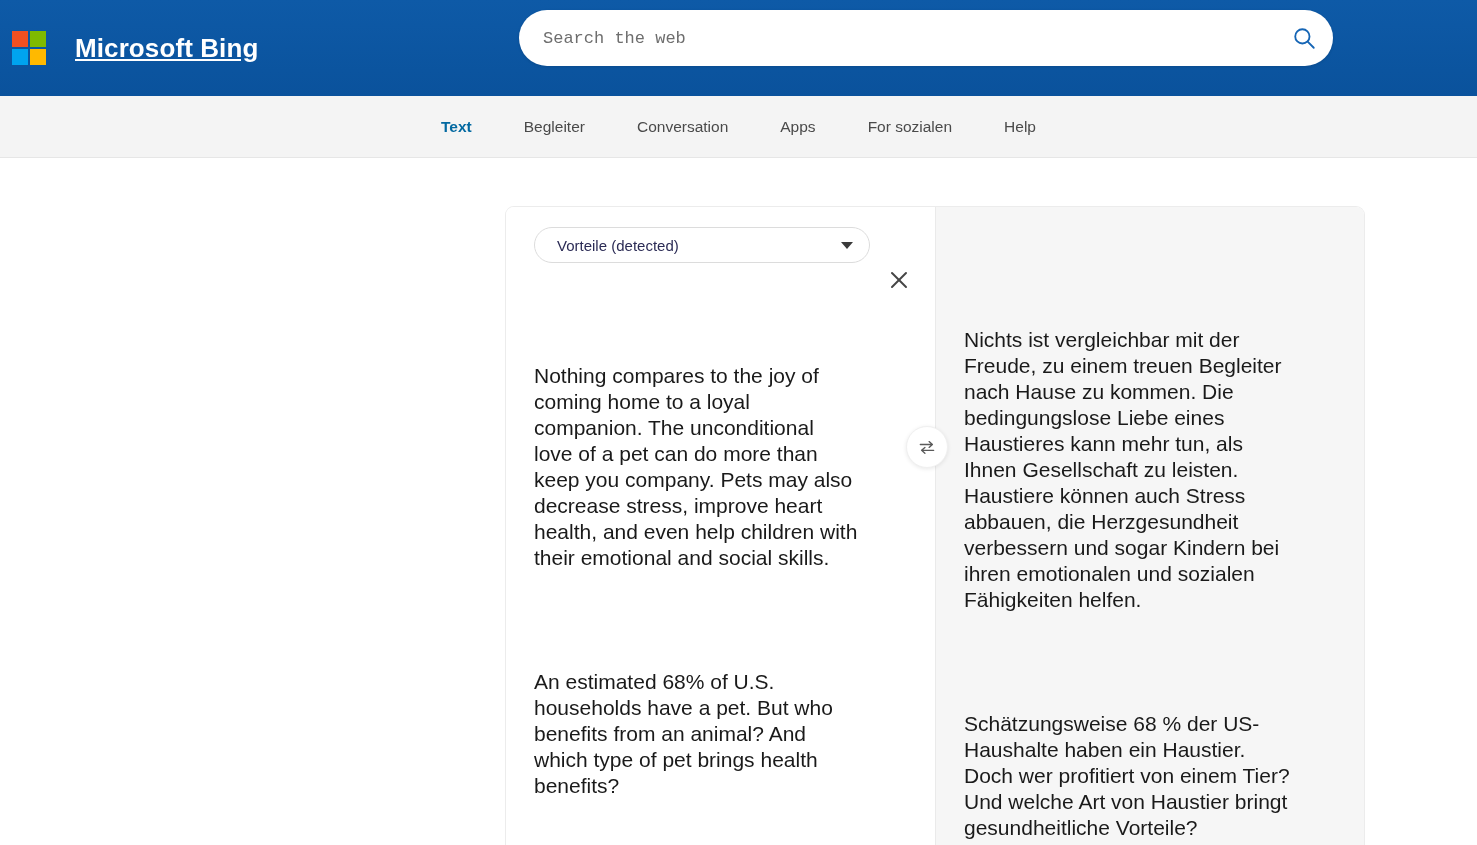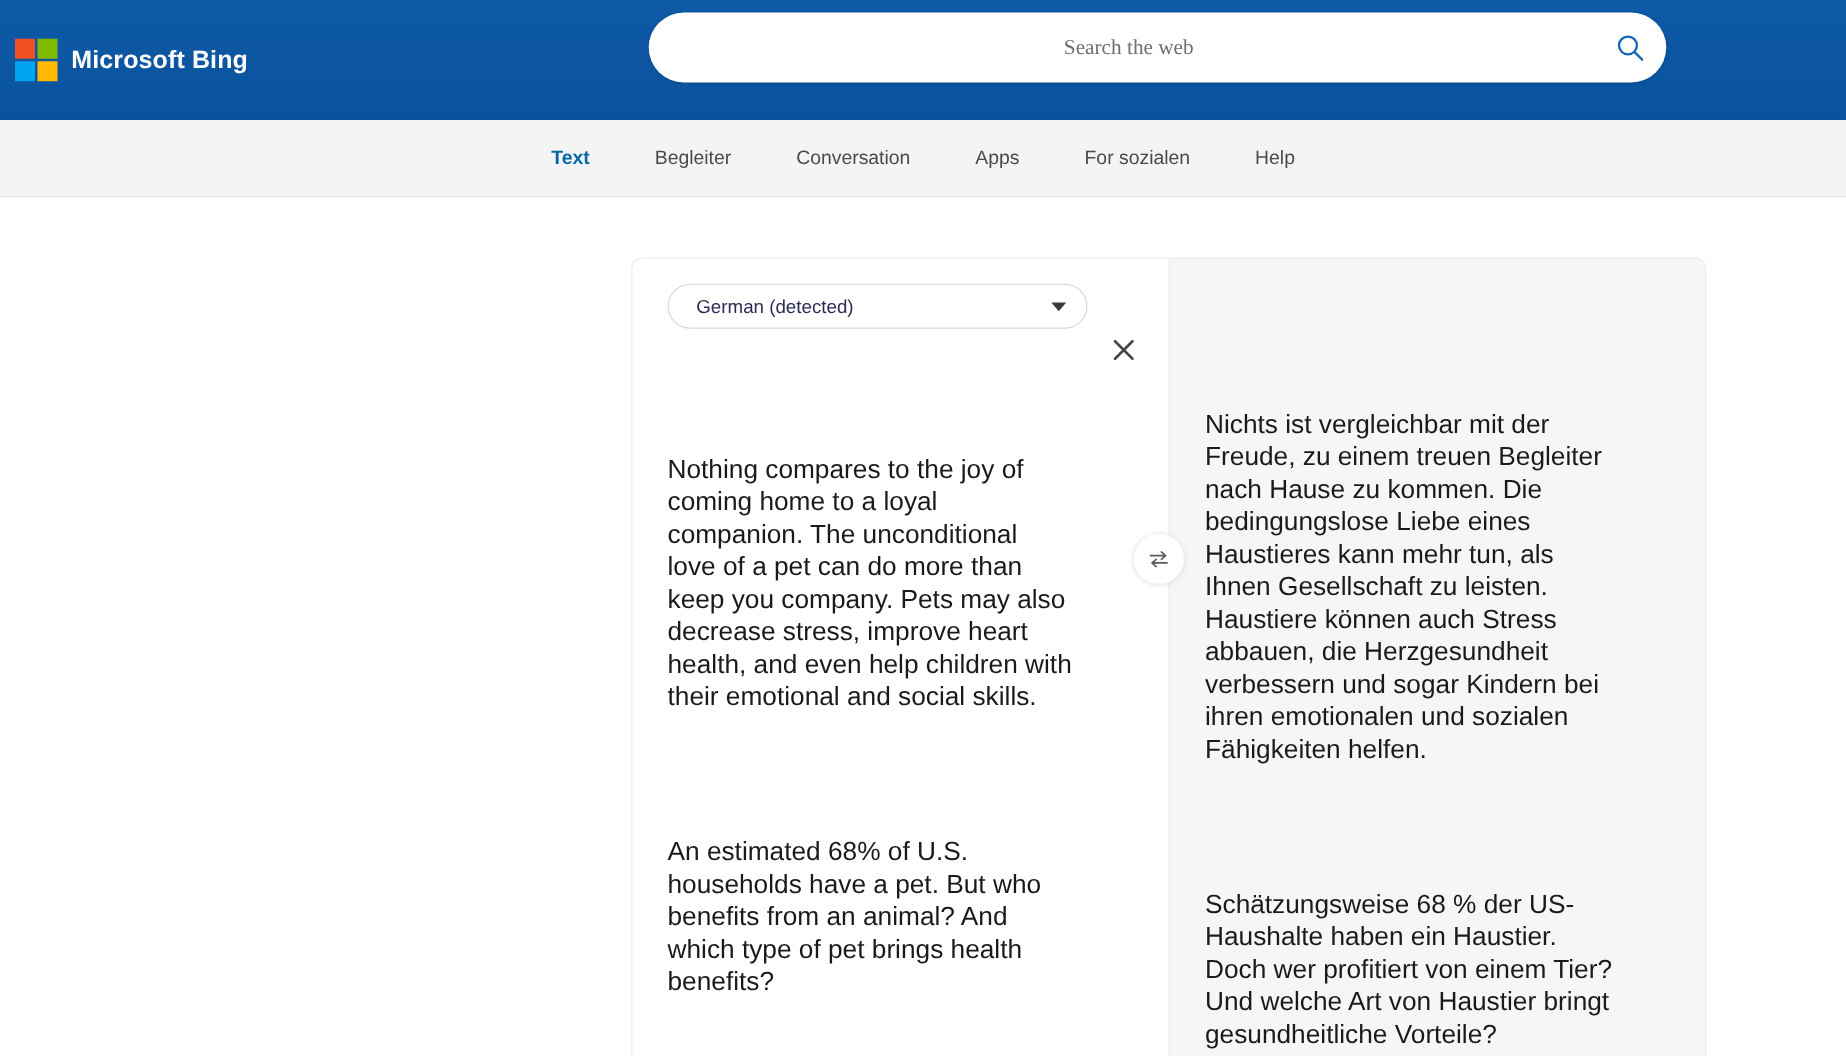--- a/index.html
+++ b/index.html
@@ -39,49 +39,49 @@
     grid-template-rows: 1fr 1fr;
     gap: 2px;
   }
   .ms-logo i { display: block; }
   .ms-sq-1 { background: #f25022; }
   .ms-sq-2 { background: #7fba00; }
   .ms-sq-3 { background: #00a4ef; }
   .ms-sq-4 { background: #ffb900; }
   .brand-name {
     color: #ffffff;
-    font-size: 20px;
+    font-size: 26px;
     font-weight: 600;
     letter-spacing: .1px;
-    margin-left: 11px;
+    margin-left: 29px;
     white-space: nowrap;
+    text-decoration: underline;
   }
 
   .search-wrap {
     position: absolute;
     left: 519px;
     top: 10px;
     width: 814px;
     height: 56px;
     background: #ffffff;
     border-radius: 28px;
     display: flex;
     align-items: center;
     box-shadow: 0 1px 3px rgba(0,0,0,.12);
   }
   .search-input {
     flex: 1;
     border: 0;
     outline: 0;
     background: transparent;
-    font-family: Liberation Serif, serif;
+    font-family: Liberation Mono, monospace;
     font-size: 17px;
     color: #b91c1c;
     padding: 0 12px 0 24px;
-    text-align: center;
   }
   .search-input::placeholder { color: #6e6e6e; }
   .search-btn {
     width: 58px;
     height: 54px;
     border: 0;
     background: transparent;
     display: flex;
     align-items: center;
     justify-content: center;
@@ -246,21 +246,21 @@
   <div class="nav-item">Apps</div>
   <div class="nav-item">For sozialen</div>
   <div class="nav-item">Help</div>
 </div>
 
 <div class="stage">
   <div class="card">
 
     <div class="panel panel-source">
       <div class="lang-select">
-        <span class="lang-label">German (detected)</span>
+        <span class="lang-label">Vorteile (detected)</span>
         <span class="caret"></span>
       </div>
 
       <button class="clear-btn">
         <svg width="20" height="20" viewBox="0 0 20 20">
           <line x1="3" y1="3" x2="17" y2="17" stroke="#454545" stroke-width="2" stroke-linecap="round"></line>
           <line x1="17" y1="3" x2="3" y2="17" stroke="#454545" stroke-width="2" stroke-linecap="round"></line>
         </svg>
       </button>
 

